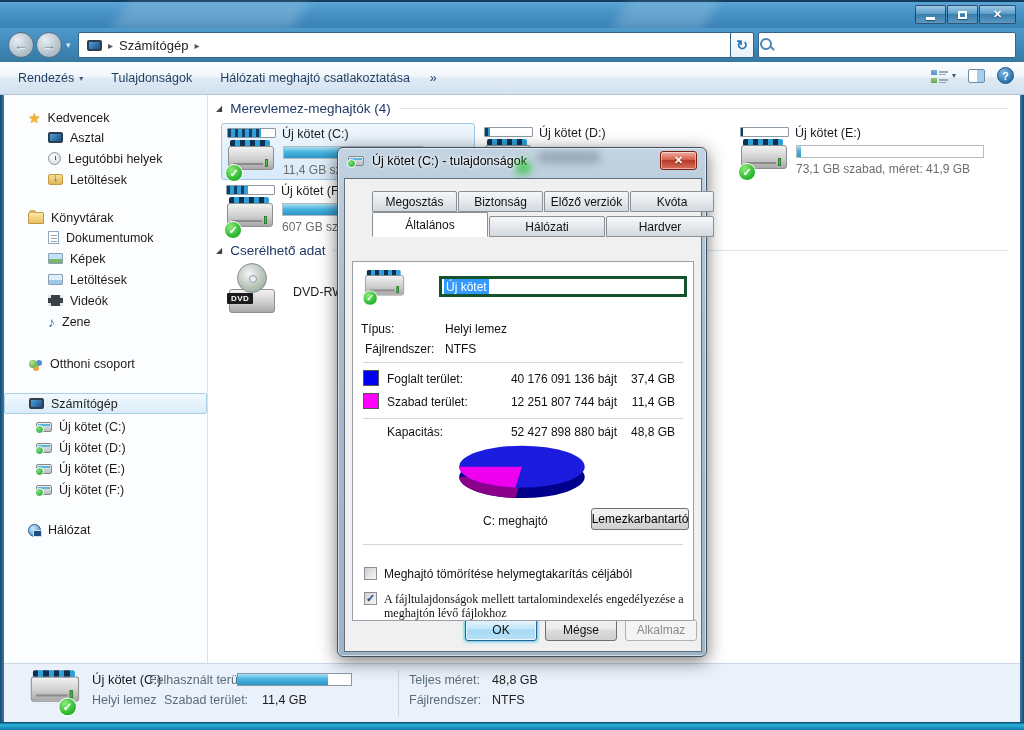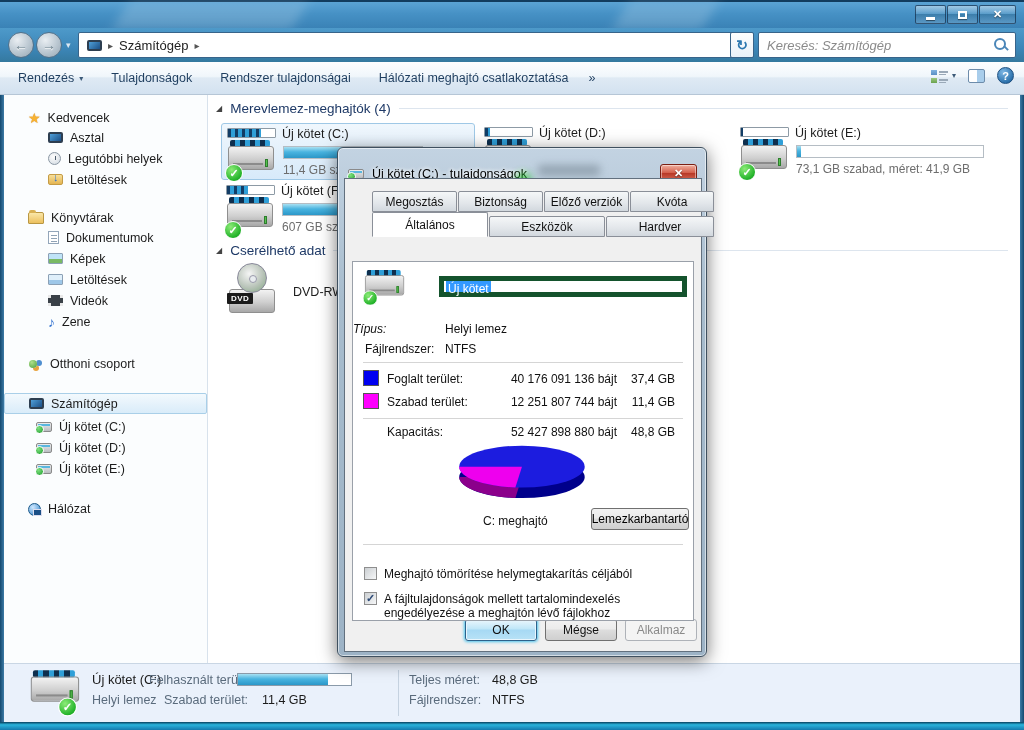--- a/index.html
+++ b/index.html
@@ -147,39 +147,39 @@
   .dp-bar{position:absolute;left:233px;top:9px;width:115px;height:13px;border:1px solid #8a9aa9;background:#fff;}
   .dp-bar .fill{height:100%;background:linear-gradient(180deg,#a8e0f2,#49b4e0 45%,#2b97c8);}
   .dp-divider{position:absolute;left:394px;top:6px;width:1px;height:46px;background:#c5d2e0;}
   .dp-label{color:#5a6b7c;}
   #dp-icon{position:absolute;left:28px;top:3px;transform:scale(1.05);}
 
   
   #dialog{left:337px;top:147px;width:370px;height:510px;border-radius:6px;
     background:linear-gradient(180deg,#c3d3e2,#a7bccd 30%,#9db3c6);
     border:1px solid #3f505f;box-shadow:0 4px 18px rgba(0,0,0,.55), inset 0 0 0 1px rgba(255,255,255,.55);}
-  #dlg-titlebar{position:absolute;left:0;top:13px;width:100%;height:26px;display:flex;align-items:center;}
+  #dlg-titlebar{position:absolute;left:0;top:0;width:100%;height:26px;display:flex;align-items:center;}
   #dlg-title{font-size:12.5px;color:#000;text-shadow:0 0 4px #fff,0 0 4px #fff;margin-left:8px;}
   .smudge-gray{position:absolute;left:200px;top:4px;width:62px;height:11px;background:#6f7f8c;border-radius:3px;filter:blur(4px);opacity:.55;}
   .smudge-green{position:absolute;left:178px;top:12px;width:15px;height:15px;border-radius:50%;background:#27c432;filter:blur(4px);opacity:.8;}
   #dlg-close{position:absolute;right:9px;top:3px;width:37px;height:19px;border-radius:0 0 4px 4px;border-radius:3px;
     background:linear-gradient(180deg,#f0b0a0,#d4604c 45%,#b83a28 50%,#d9705c);
     border:1px solid #7a2014;box-shadow:inset 0 0 0 1px rgba(255,255,255,.45);
     color:#fff;font-size:11px;font-weight:bold;display:flex;align-items:center;justify-content:center;text-shadow:0 1px 1px rgba(0,0,0,.5);}
   #dlg-body{position:absolute;left:6px;top:30px;width:358px;height:474px;background:#f0f0f0;border:1px solid #62707e;}
   .tabrow{position:absolute;left:7px;display:flex;padding-left:20px;}
   .tab{height:21px;border:1px solid #8a8f98;border-radius:2px 2px 0 0;margin-right:1px;
     background:linear-gradient(180deg,#f5f7f8,#e2e6ea 60%,#d2d8de);
     font-size:12px;color:#111;display:flex;align-items:center;justify-content:center;}
   .tab.active{background:#fff;border-bottom:1px solid #fff;height:25px;z-index:3;}
   #tab-panel{position:absolute;left:7px;top:82px;width:342px;height:360px;background:#fff;border:1px solid #9aa0a9;z-index:1;}
   .hr{position:absolute;left:10px;right:10px;height:1px;background:#d5d5d5;box-shadow:0 1px 0 #fff;}
   .fieldlbl{position:absolute;font-size:12px;color:#111;}
   .fieldval{position:absolute;font-size:12px;color:#111;}
-  #vol-input{position:absolute;left:86px;top:14px;width:248px;height:21px;background:#fff;border:5px solid #14532d;
+  #vol-input{position:absolute;left:86px;top:14px;width:248px;height:21px;background:#fff;border:3px solid #14532d;
     display:flex;padding-left:2px;}
   #vol-input .sel{background:#3399ff;color:#fff;font-size:12px;padding:1px 2px;}
   .swatch{position:absolute;left:10px;width:16px;height:16px;border:1px solid #555;}
   .bytescol{position:absolute;width:130px;text-align:right;font-size:12px;color:#111;}
   .gbcol{position:absolute;width:60px;text-align:right;font-size:12px;color:#111;}
   #cleanup-btn{position:absolute;left:238px;top:246px;width:98px;height:22px;
     background:linear-gradient(180deg,#f2f2f2,#ebebeb 45%,#dddddd 50%,#cfcfcf);
     border:1px solid #707070;border-radius:3px;font-size:12px;display:flex;align-items:center;justify-content:center;}
   .cb-box{position:absolute;left:11px;width:13px;height:13px;background:linear-gradient(135deg,#cbcfd2,#f6f7f8);
     border:1px solid #8e8e8e;display:flex;align-items:center;justify-content:center;}
@@ -225,35 +225,31 @@
       <span class="ic ic-monitor" style="margin-left:8px;"></span>
       <span class="crumb-sep">▸</span>
       <span class="txt">Számítógép</span>
       <span class="crumb-sep">▸</span>
       <span class="addr-caret" style="margin-left:auto;margin-right:8px;">▾</span>
     </div>
     <div id="refresh-btn" class="abs">
         <span>↻</span>
       </div>
     <div id="search-box" class="abs">
-      <input id="search-input" placeholder="Keresés: Számítógép" style="">
       <span class="mag"></span>
     </div>
   </div>
 
   <div id="toolbar" class="abs">
     <div class="tb-item">
       <span>Rendezés</span>
       <span class="tb-caret">▾</span>
     </div>
     <div class="tb-item">
         <span>Tulajdonságok</span>
-      </div>
-    <div class="tb-item">
-        <span>Rendszer tulajdonságai</span>
       </div>
     <div class="tb-item">
         <span>Hálózati meghajtó csatlakoztatása</span>
       </div>
     <div class="tb-sep-chev"><span>»</span></div>
     <div id="tb-right">
       <span style="display:flex;align-items:center;gap:4px;">
         <span class="views-icon"></span>
         <span class="tb-caret">▾</span>
       </span>
@@ -325,20 +321,24 @@
       <span>Új kötet (C:)</span>
     </div>
     <div class="sb-item drive-child">
       <span class="ic ic-minidrive"></span>
       <span>Új kötet (D:)</span>
     </div>
     <div class="sb-item drive-child">
       <span class="ic ic-minidrive"></span>
       <span>Új kötet (E:)</span>
     </div>
+    <div class="sb-item drive-child">
+      <span class="ic ic-minidrive"></span>
+      <span>Új kötet (F:)</span>
+    </div>
 
     <div class="sb-group" style="margin-top:24px;">
       <span class="ic ic-globe"></span>
       <span>Hálózat</span>
     </div>
   </div>
   <div id="pane-divider" class="abs"></div>
 
   <div id="main" class="abs">
     <div class="grp-header abs" style="left:8px;top:6px;right:0;">
@@ -501,21 +501,21 @@
         <div class="tab" style="width:84px;">
             <span>Kvóta</span>
           </div>
       </div>
 
       <div class="tabrow" style="top:33px;">
         <div class="tab active" style="width:116px;">
             <span>Általános</span>
           </div>
         <div class="tab" style="width:116px;margin-top:4px;">
-            <span>Eszközök</span>
+            <span>Hálózati</span>
           </div>
         <div class="tab" style="width:108px;margin-top:4px;">
             <span>Hardver</span>
           </div>
       </div>
 
       <div id="tab-panel">
         <div class="hdd-ic" style="left:12px;top:8px;transform:scale(.85);transform-origin:0 0;">
           <div class="hdd-top"></div>
           <div class="hdd-body">
@@ -523,21 +523,21 @@
               <div class="hdd-led"></div>
             </div>
           <div class="check-badge">
               <span>✓</span>
             </div>
         </div>
         <div id="vol-input">
           <span class="sel">Új kötet</span>
         </div>
 
-        <span class="fieldlbl" style="left:0;top:60px;font-style:italic;">Típus:</span>
+        <span class="fieldlbl" style="left:8px;top:60px;">Típus:</span>
         <span class="fieldval" style="left:92px;top:60px;">Helyi lemez</span>
         <span class="fieldlbl" style="left:12px;top:80px;">Fájlrendszer:</span>
         <span class="fieldval" style="left:92px;top:80px;">NTFS</span>
 
         <div class="hr" style="top:100px;"></div>
 
         <div class="swatch" style="top:108px;background:#0000f0;"></div>
         <span class="fieldlbl" style="left:34px;top:110px;">Foglalt terület:</span>
         <span class="bytescol" style="left:134px;top:110px;">40 176 091 136 bájt</span>
         <span class="gbcol" style="left:262px;top:110px;">37,4 GB</span>
@@ -565,21 +565,21 @@
           </div>
 
         <div class="hr" style="top:282px;"></div>
 
         <div class="cb-box" style="top:305px;"></div>
         <span class="cb-label" style="top:305px;width:300px;">Meghajtó tömörítése helymegtakarítás céljából</span>
 
         <div class="cb-box" style="top:330px;">
             <span class="mark">✓</span>
           </div>
-        <span class="cb-label" style="top:330px;width:300px;white-space:normal;">A fájltulajdonságok mellett tartalomindexelés engedélyezése a meghajtón lévő fájlokhoz</span>
+        <span class="cb-label" style="top:330px;width:300px;white-space:normal;font-family:Liberation Serif, serif;">A fájltulajdonságok mellett tartalomindexelés engedélyezése a meghajtón lévő fájlokhoz</span>
       </div>
 
       <div class="dlg-btn default" style="left:120px;top:440px;">
           <span>OK</span>
         </div>
       <div class="dlg-btn" style="left:200px;top:440px;">
           <span>Mégse</span>
         </div>
       <div class="dlg-btn disabled" style="left:280px;top:440px;">
           <span>Alkalmaz</span>

